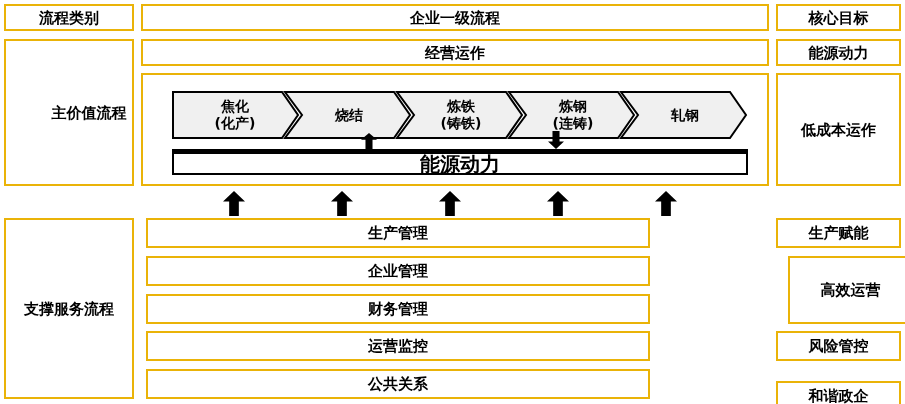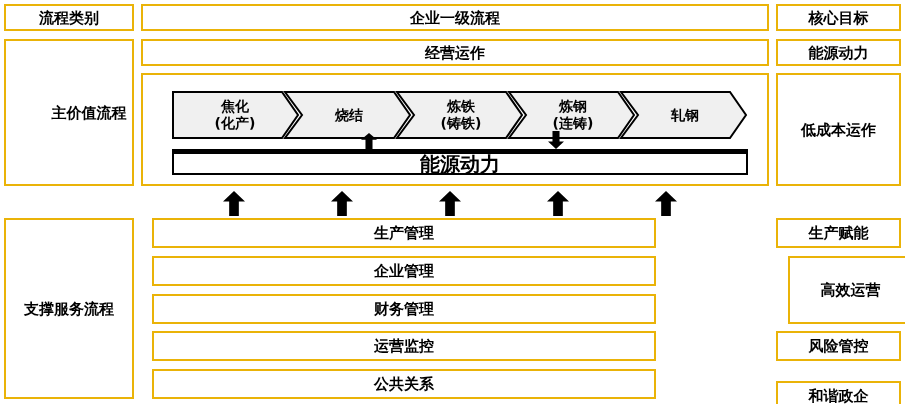--- a/index.html
+++ b/index.html
@@ -75,21 +75,21 @@
   .arrow-down {
     position:absolute; background:#000;
     clip-path:polygon(50% 100%,100% 58%,72% 58%,72% 0,28% 0,0 58%,0 58%);
     clip-path:polygon(50% 100%,100% 58%,72% 58%,72% 0,28% 0,28% 58%,0 58%);
   }
   .mini { width:16px; height:16px; }
   .big-arrow { width:22px; height:25px; top:191px; }
 
   
   .sp-label { left:4px;   top:218px; width:130px; height:181px; }
-  .sp-row   { left:152px; width:504px; height:30px; }
+  .sp-row   { left:146px; width:504px; height:30px; }
   .sp-goal  { left:776px; width:125px; }
   .r0 { top:218px; }
   .r1 { top:256px; }
   .r2 { top:294px; }
   .r3 { top:331px; }
   .r4 { top:369px; }
   .g0 { top:218px; height:30px; }
   .g1 { top:256px; height:68px;margin-left:12px; }
   .g2 { top:331px; height:30px; }
   .g3 { top:381px; height:30px; }

